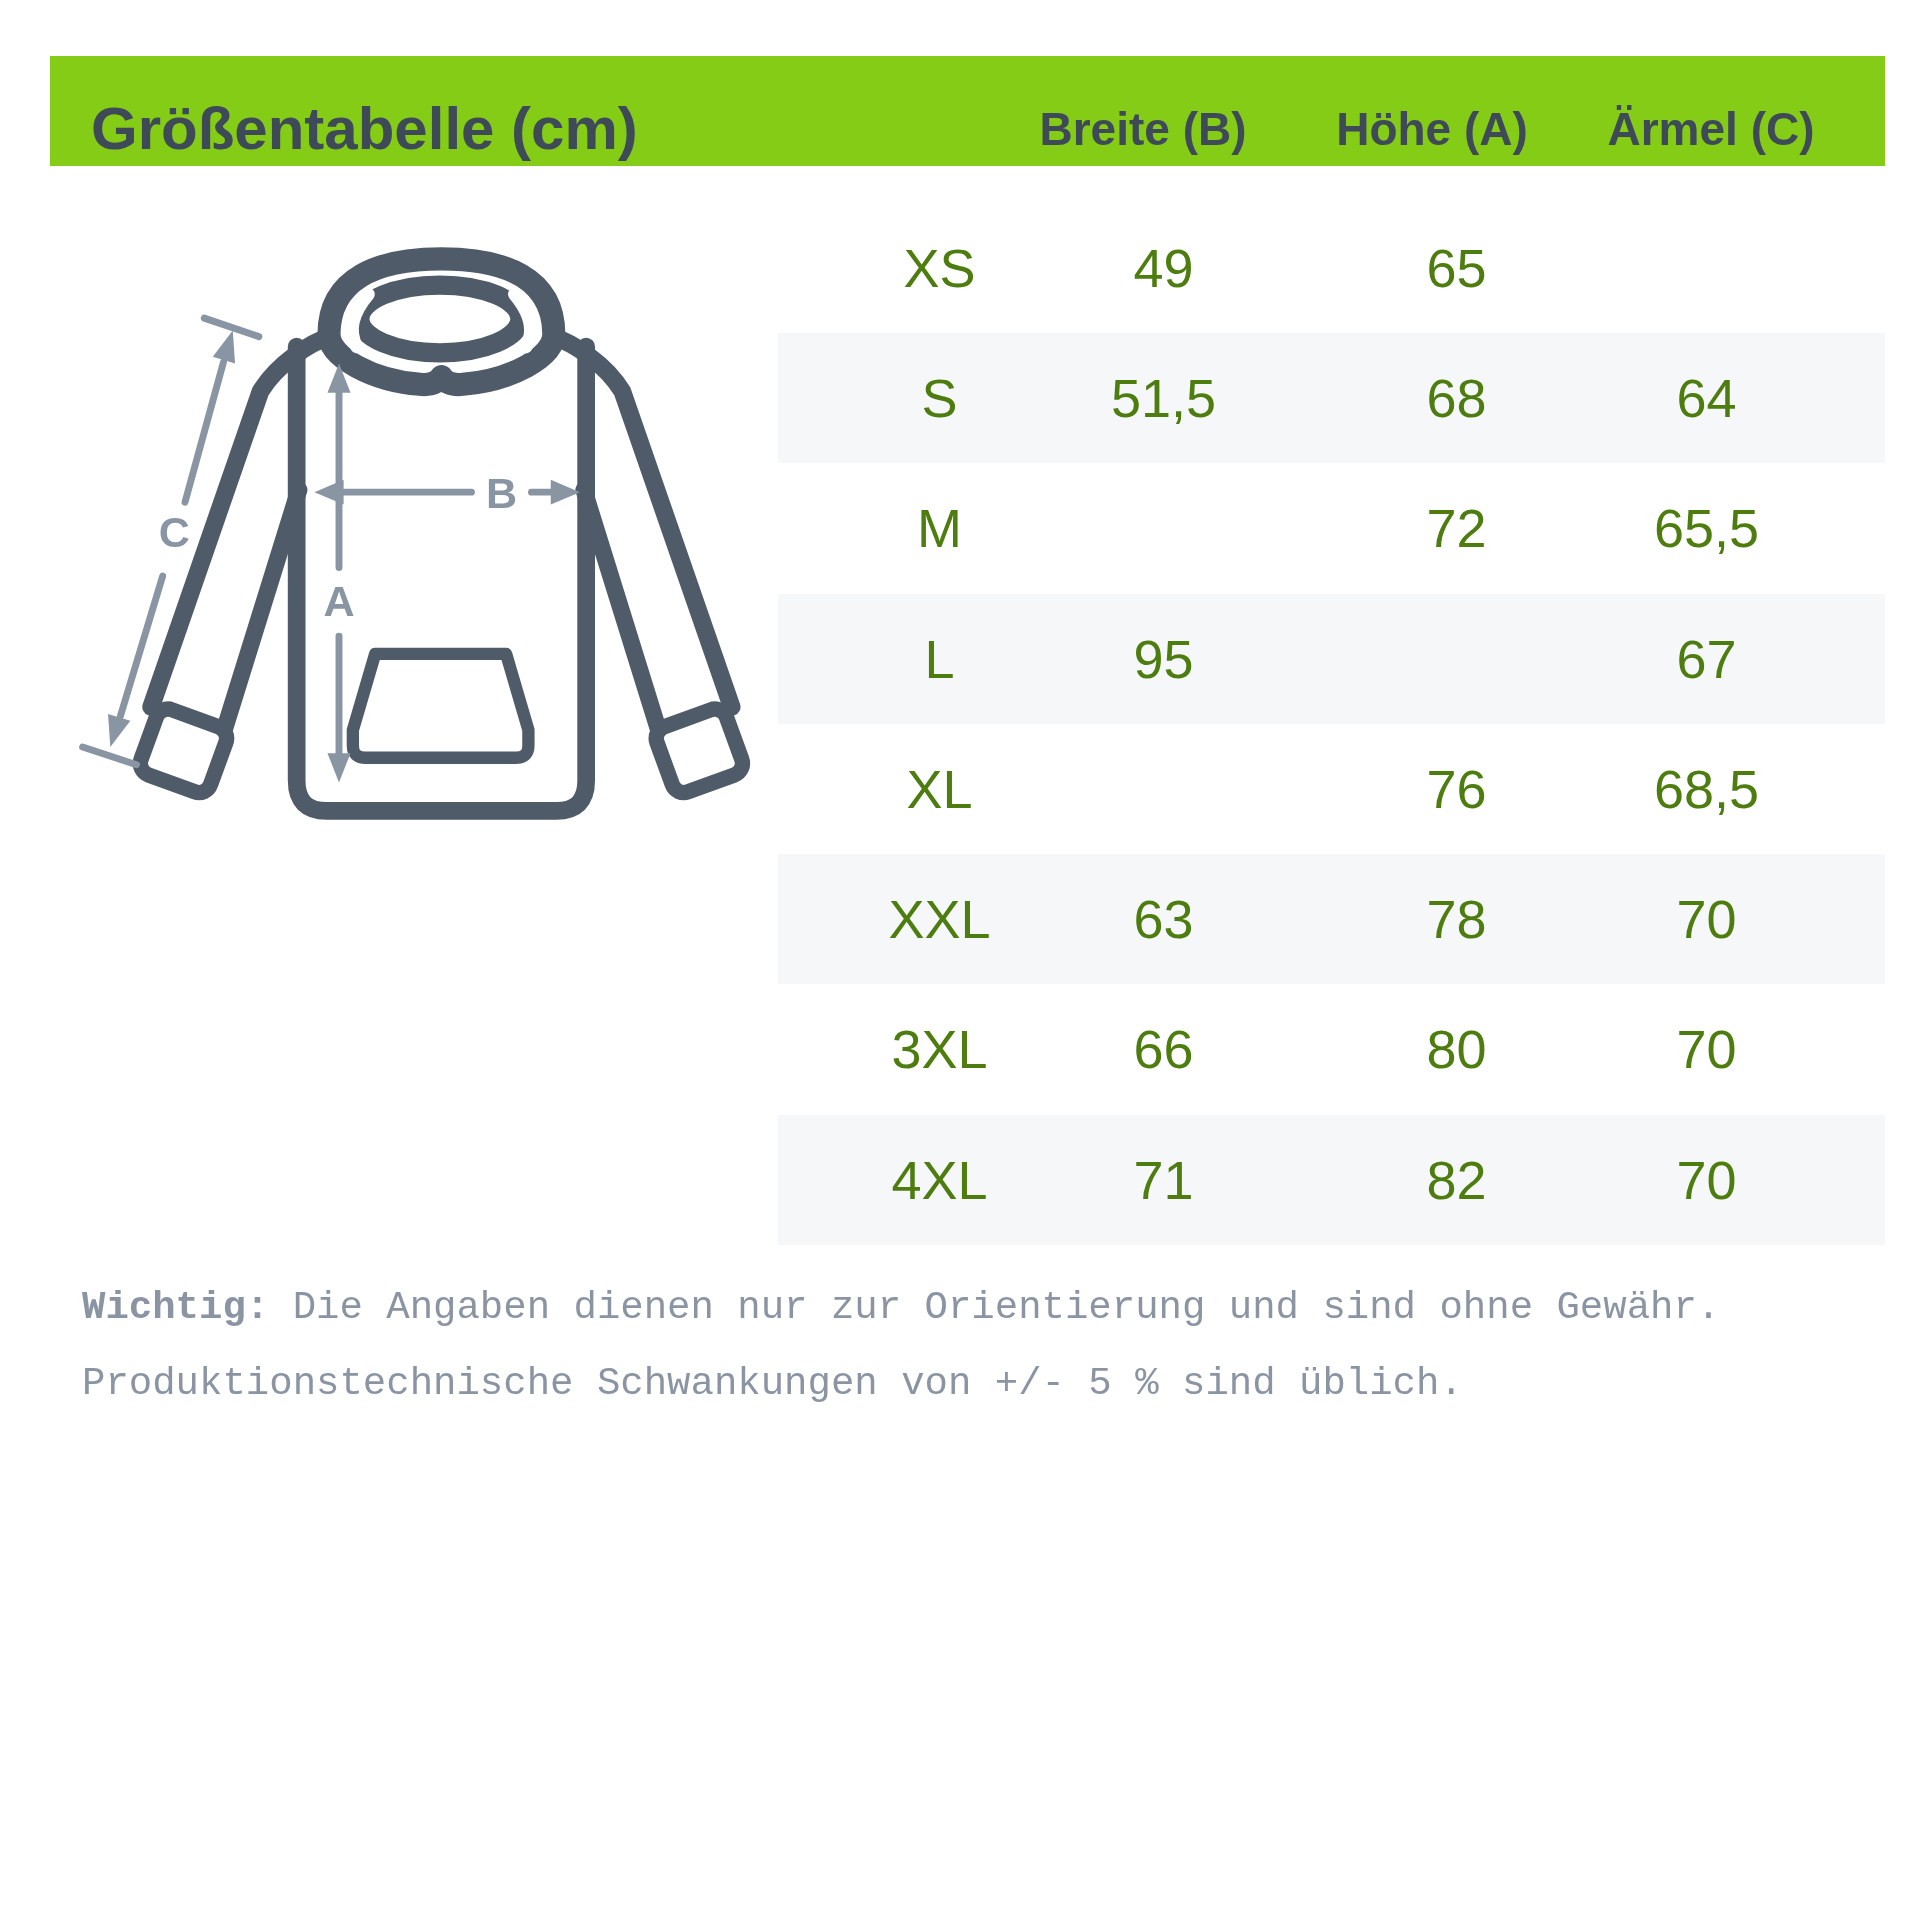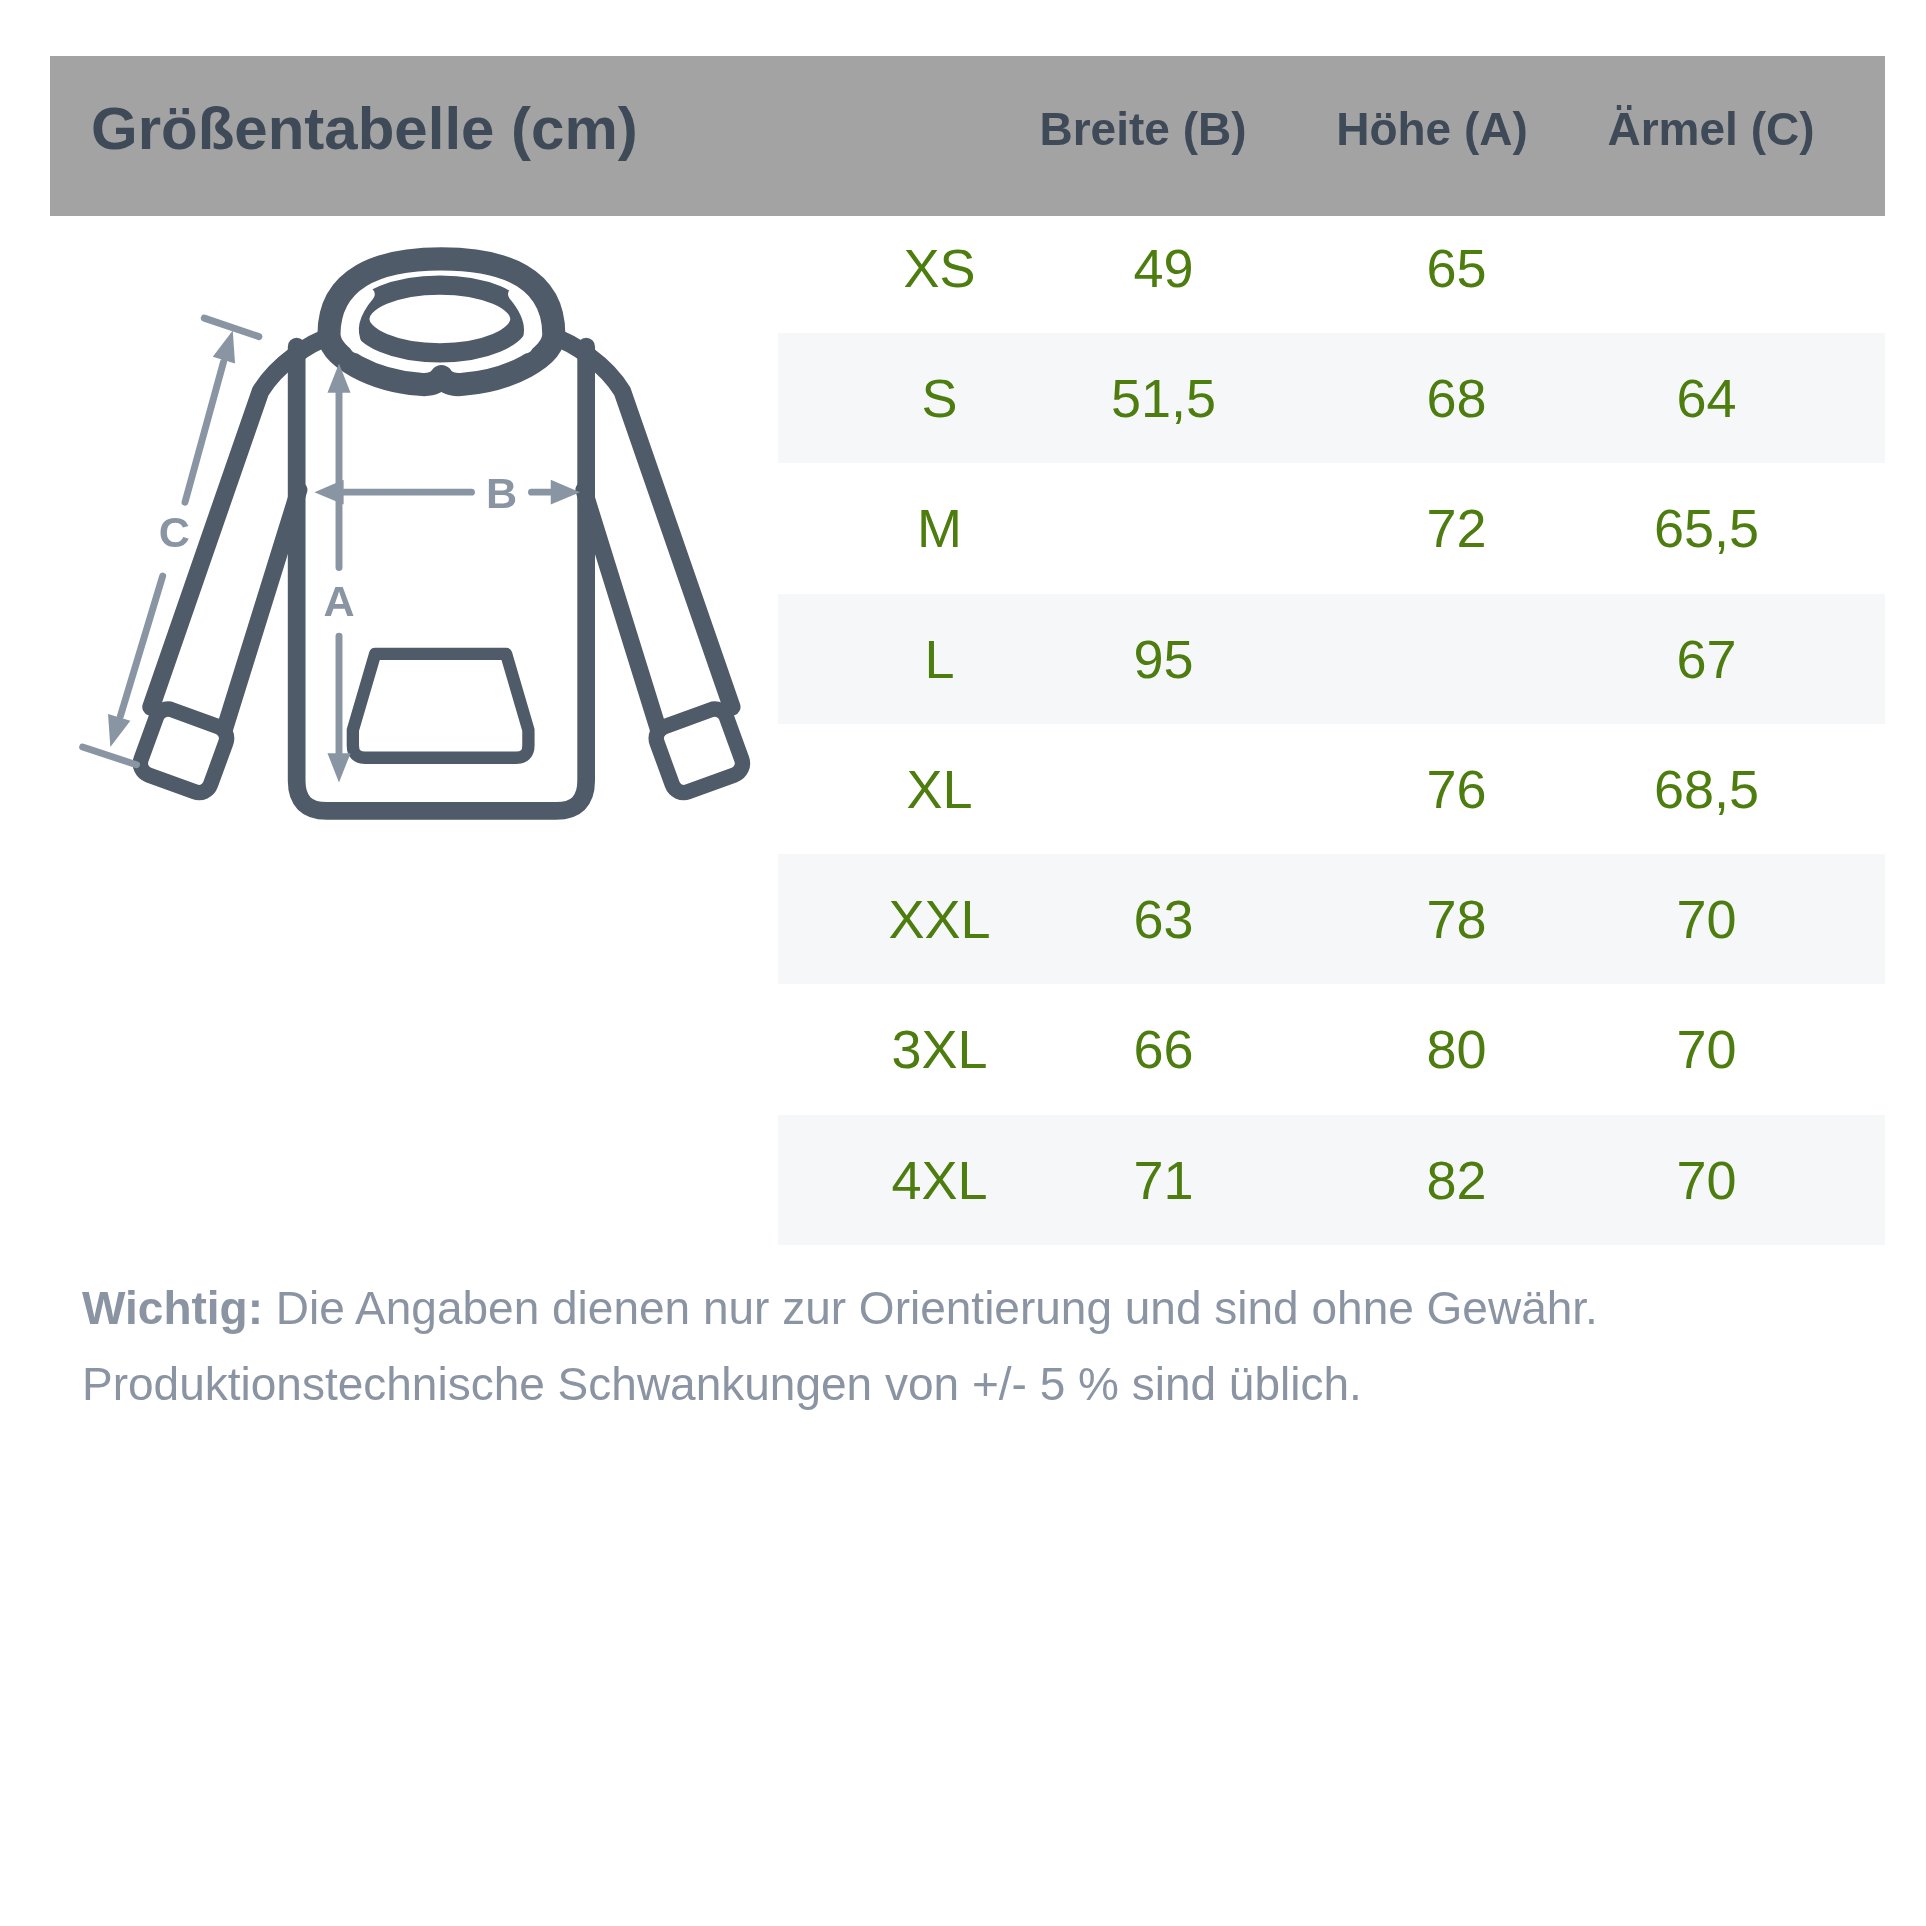--- a/index.html
+++ b/index.html
@@ -2,22 +2,22 @@
 <html style="font-size:12.3px"><head>
 <meta charset="utf-8">
 <style>
   html,body{margin:0;padding:0;background:#ffffff;}
   .canvas{
     position:relative;width:1926px;height:1926px;background:#ffffff;
     font-family:"Liberation Sans","DejaVu Sans",sans-serif;overflow:hidden;
   }
   
   .header-bar{
-    position:absolute;left:50px;top:56px;width:1835px;height:160px;
-    background:#a3a3a3;
+    position:absolute;left:50px;top:56px;width:1835px;height:110px;
+    background:#84cc16;
   }
   .header-title{
     position:absolute;left:41px;top:0;height:146px;line-height:146px;
     font-size:60px;font-weight:bold;color:#3f4a59;white-space:nowrap;
   }
   .header-col{
     position:absolute;top:0;height:146px;line-height:146px;width:324px;
     text-align:center;font-size:46px;font-weight:bold;color:#3f4a59;white-space:nowrap;
   }
   .hc-b{left:931px;}  
@@ -33,21 +33,21 @@
   }
   .c-size{left:46px;}   
   .c-b{left:270px;}     
   .c-a{left:563px;}     
   .c-c{left:813px;}    
   
   .diagram{position:absolute;left:46px;top:245px;width:740px;height:589px;}
   
   .footer{
     position:absolute;left:82px;top:1270px;width:1788px;
-    font-size:46px;line-height:76px;color:#8a94a3;
+    font-size:39px;line-height:76px;color:#8a94a3;font-family:Liberation Mono, monospace;
   }
   .footer b{color:#8a94a3;font-weight:bold;}
 </style>
 </head>
 <body>
 
 <div class="canvas">
 
   <div class="header-bar">
     <div class="header-title">Größentabelle (cm)</div>

